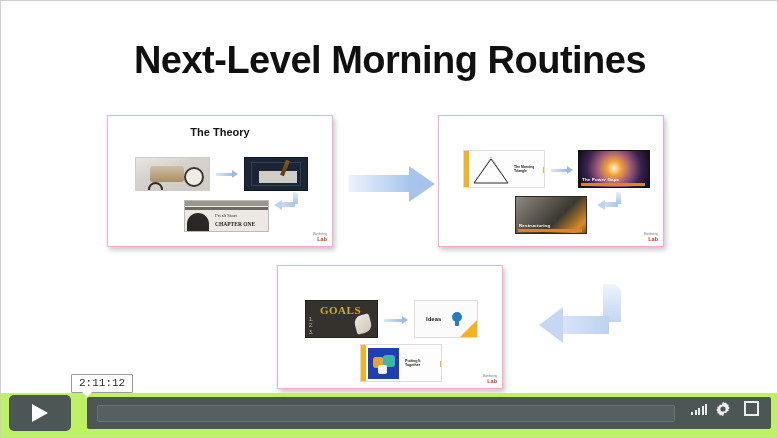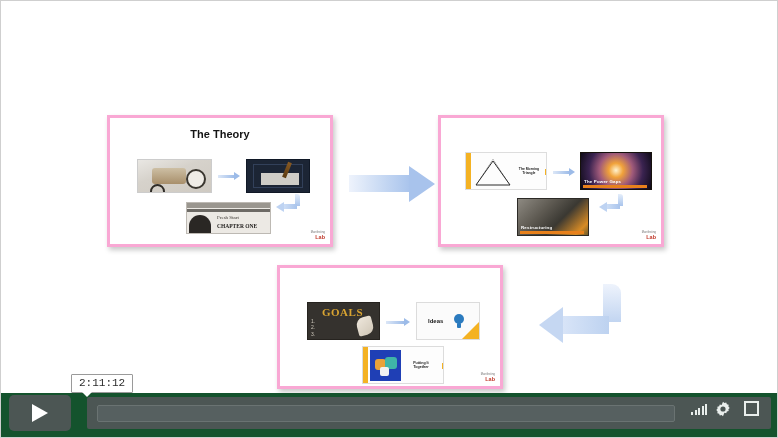--- a/index.html
+++ b/index.html
@@ -9,30 +9,30 @@
           border:1px solid #cfcfcf;overflow:hidden;}
 
   
   #stage{position:absolute;left:0;top:0;width:778px;height:392px;background:#ffffff;overflow:hidden;}
 
   #slide-title{position:absolute;left:0;top:38px;width:778px;text-align:center;
       font-size:38px;font-weight:bold;color:#101010;letter-spacing:-0.5px;
       font-family:"Liberation Sans",sans-serif;}
 
   
-  .panel{position:absolute;background:#ffffff;border:3px solid #f9a8d4;
+  .panel{position:absolute;background:#ffffff;border:1px solid #f9a8d4;
          box-shadow:2px 3px 5px rgba(0,0,0,.22);box-sizing:border-box;}
   .panel-title{position:absolute;left:0;top:10px;width:100%;text-align:center;
          font-size:11px;font-weight:bold;color:#151515;}
   .panel-logo{position:absolute;right:5px;bottom:4px;text-align:right;line-height:1;}
   .panel-logo .l1{font-size:2.6px;color:#6d6d6d;letter-spacing:.1px;display:block;}
   .panel-logo .l2{font-size:5.5px;color:#c0392b;font-weight:bold;display:block;}
 
   
-  .thumb{position:absolute;box-sizing:border-box;overflow:hidden;text-align:center;}
+  .thumb{position:absolute;box-sizing:border-box;overflow:hidden;}
   .thumb-cap{position:absolute;left:3px;bottom:5px;font-size:4.4px;font-weight:bold;
              color:#fff;letter-spacing:.2px;}
   .orange-bar{position:absolute;left:2px;right:4px;bottom:1px;height:3px;background:#e8811c;}
 
   
   .mini-arrow{position:absolute;height:8px;}
   .mini-arrow .shaft{position:absolute;left:0;top:2.5px;height:3px;width:calc(100% - 5px);
       background:linear-gradient(90deg,#dce7f7,#9cbbe8);}
   .mini-arrow .head{position:absolute;right:0;top:0;width:0;height:0;
       border-top:4px solid transparent;border-bottom:4px solid transparent;border-left:6px solid #9cbbe8;}
@@ -64,21 +64,21 @@
   
   #watermark{position:absolute;right:8px;bottom:4px;text-align:center;opacity:.55;
       pointer-events:none;line-height:1;}
   #watermark .wm-top{font-size:7px;color:#4a4a4a;font-weight:bold;display:block;margin-bottom:1px;}
   #watermark .wm-row{display:flex;align-items:center;gap:2px;}
   #watermark .wm-mark{width:13px;height:13px;border-radius:50%;
       background:linear-gradient(180deg,#2d6ca8 55%,#e8a33d 45%);border:1px solid #777;}
   #watermark .wm-lab{font-size:17px;font-weight:bold;color:#c0392b;letter-spacing:-.5px;}
 
   
-  #controls{position:absolute;left:0;bottom:0;width:778px;height:44px;background:#14532d;}
+  #controls{position:absolute;left:0;bottom:0;width:778px;height:44px;background:#bef264;}
   #play-button{position:absolute;left:8px;bottom:6px;width:62px;height:36px;background:#4c5654;
       border-radius:5px;cursor:pointer;}
   #play-button .tri{position:absolute;left:23px;top:9px;width:0;height:0;
       border-top:9px solid transparent;border-bottom:9px solid transparent;border-left:16px solid #fff;}
 
   #scrub-bar{position:absolute;left:86px;bottom:8px;right:8px;height:32px;background:#4c5654;
       border-radius:2px;cursor:pointer;}
   #scrub-track{position:absolute;left:10px;top:8px;right:96px;height:15px;
       background:#566060;border:1px solid #6a7372;border-radius:2px;}
 
@@ -99,20 +99,21 @@
   #fullscreen-icon .c3{left:0;bottom:0;border-right:none;border-top:none;}
   #fullscreen-icon .c4{right:0;bottom:0;border-left:none;border-top:none;}
 </style>
 </head>
 <body>
 
 <div id="player">
 
   <div id="stage">
 
+    <div id="slide-title">Next-Level Morning Routines</div>
 
     <div class="panel" style="left:106px;top:114px;width:226px;height:132px;">
       <div class="panel-title">The Theory</div>
 
       <div class="thumb" style="left:27px;top:41px;width:75px;height:34px;
                   background:linear-gradient(160deg,#e9e7e3 0%,#d6d2cb 40%,#cfcac2 100%);border:1px solid #ccc;">
         <div style="position:absolute;left:14px;top:8px;width:34px;height:16px;border-radius:3px;
                     background:linear-gradient(180deg,#cdbfa4,#a88f6b);"></div>
         <div style="position:absolute;left:48px;top:9px;width:16px;height:16px;border-radius:50%;
                     border:2px solid #3a362f;background:#efece6;"></div>

